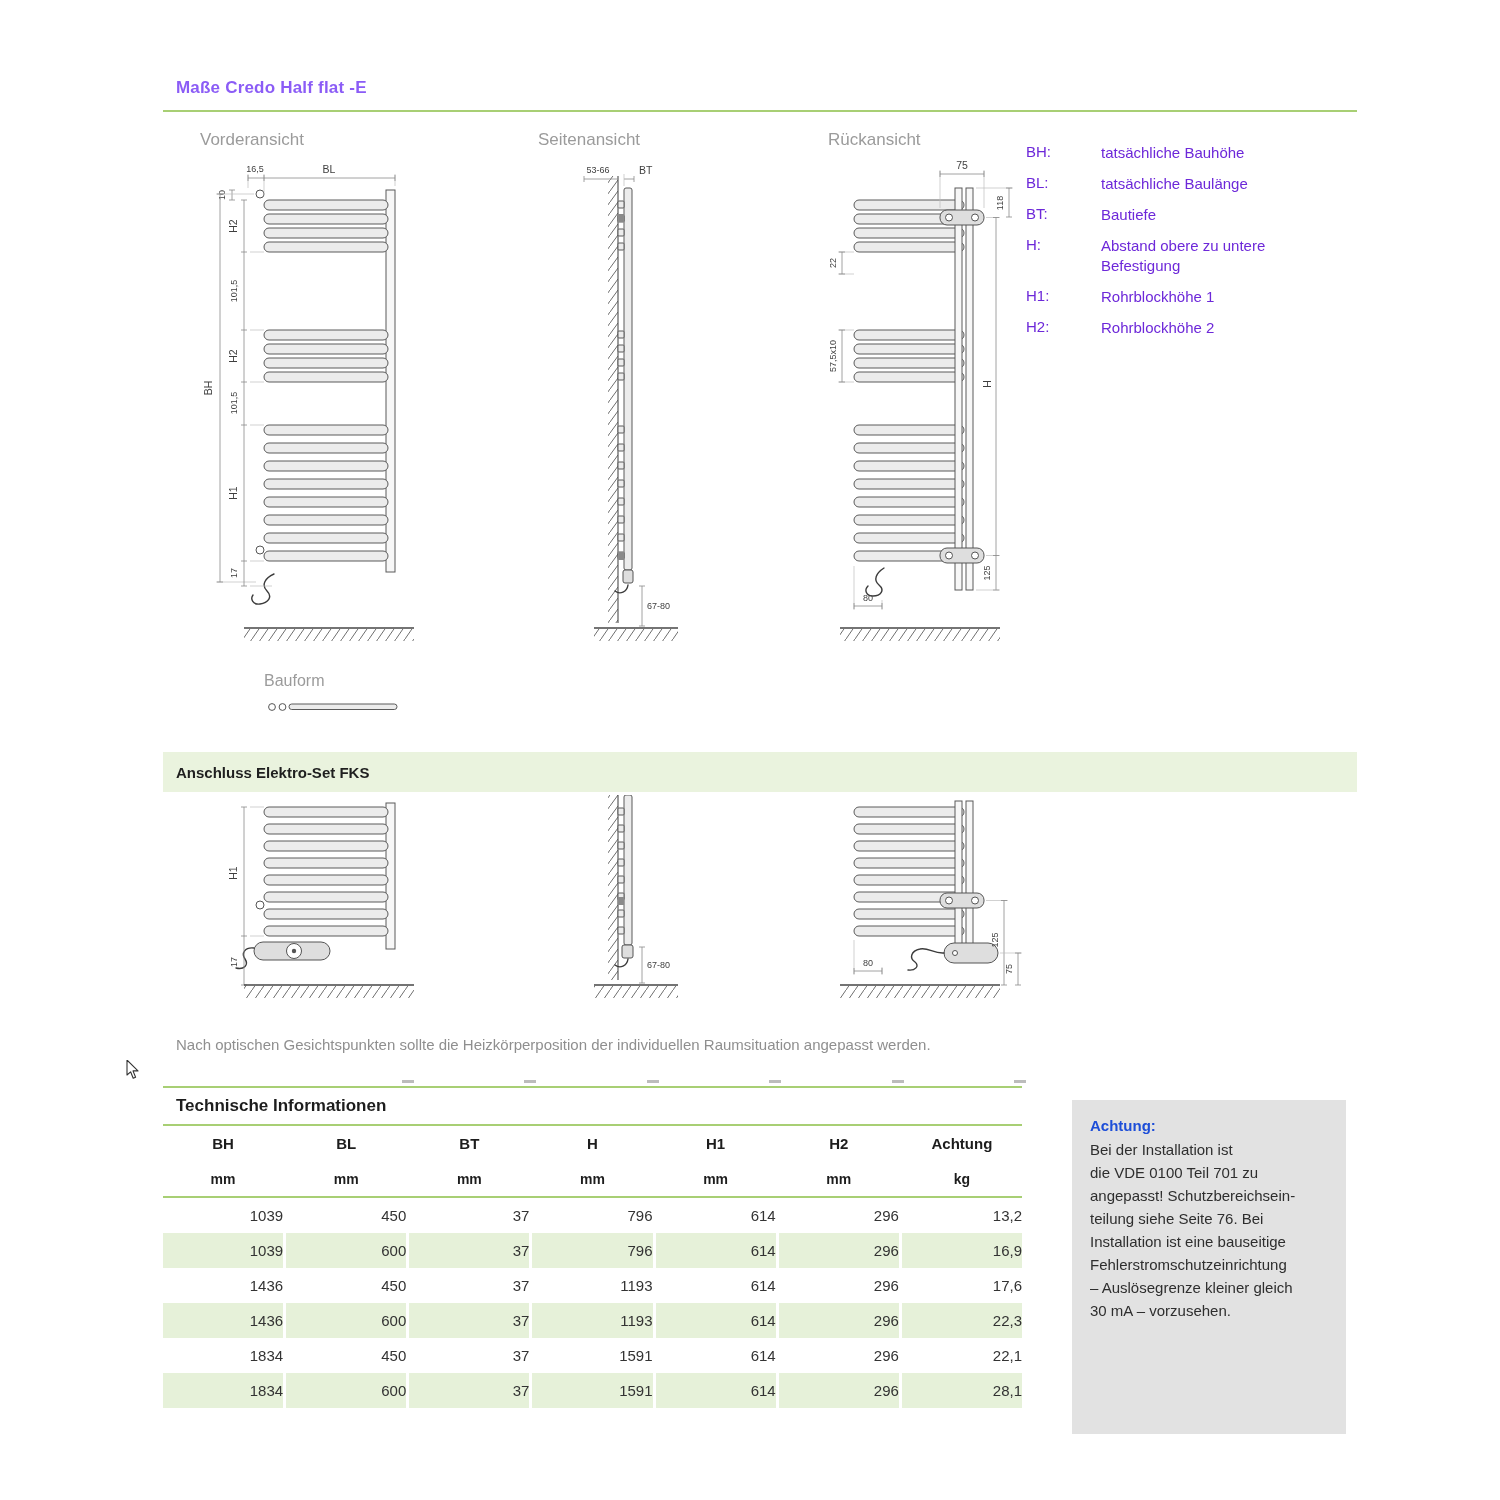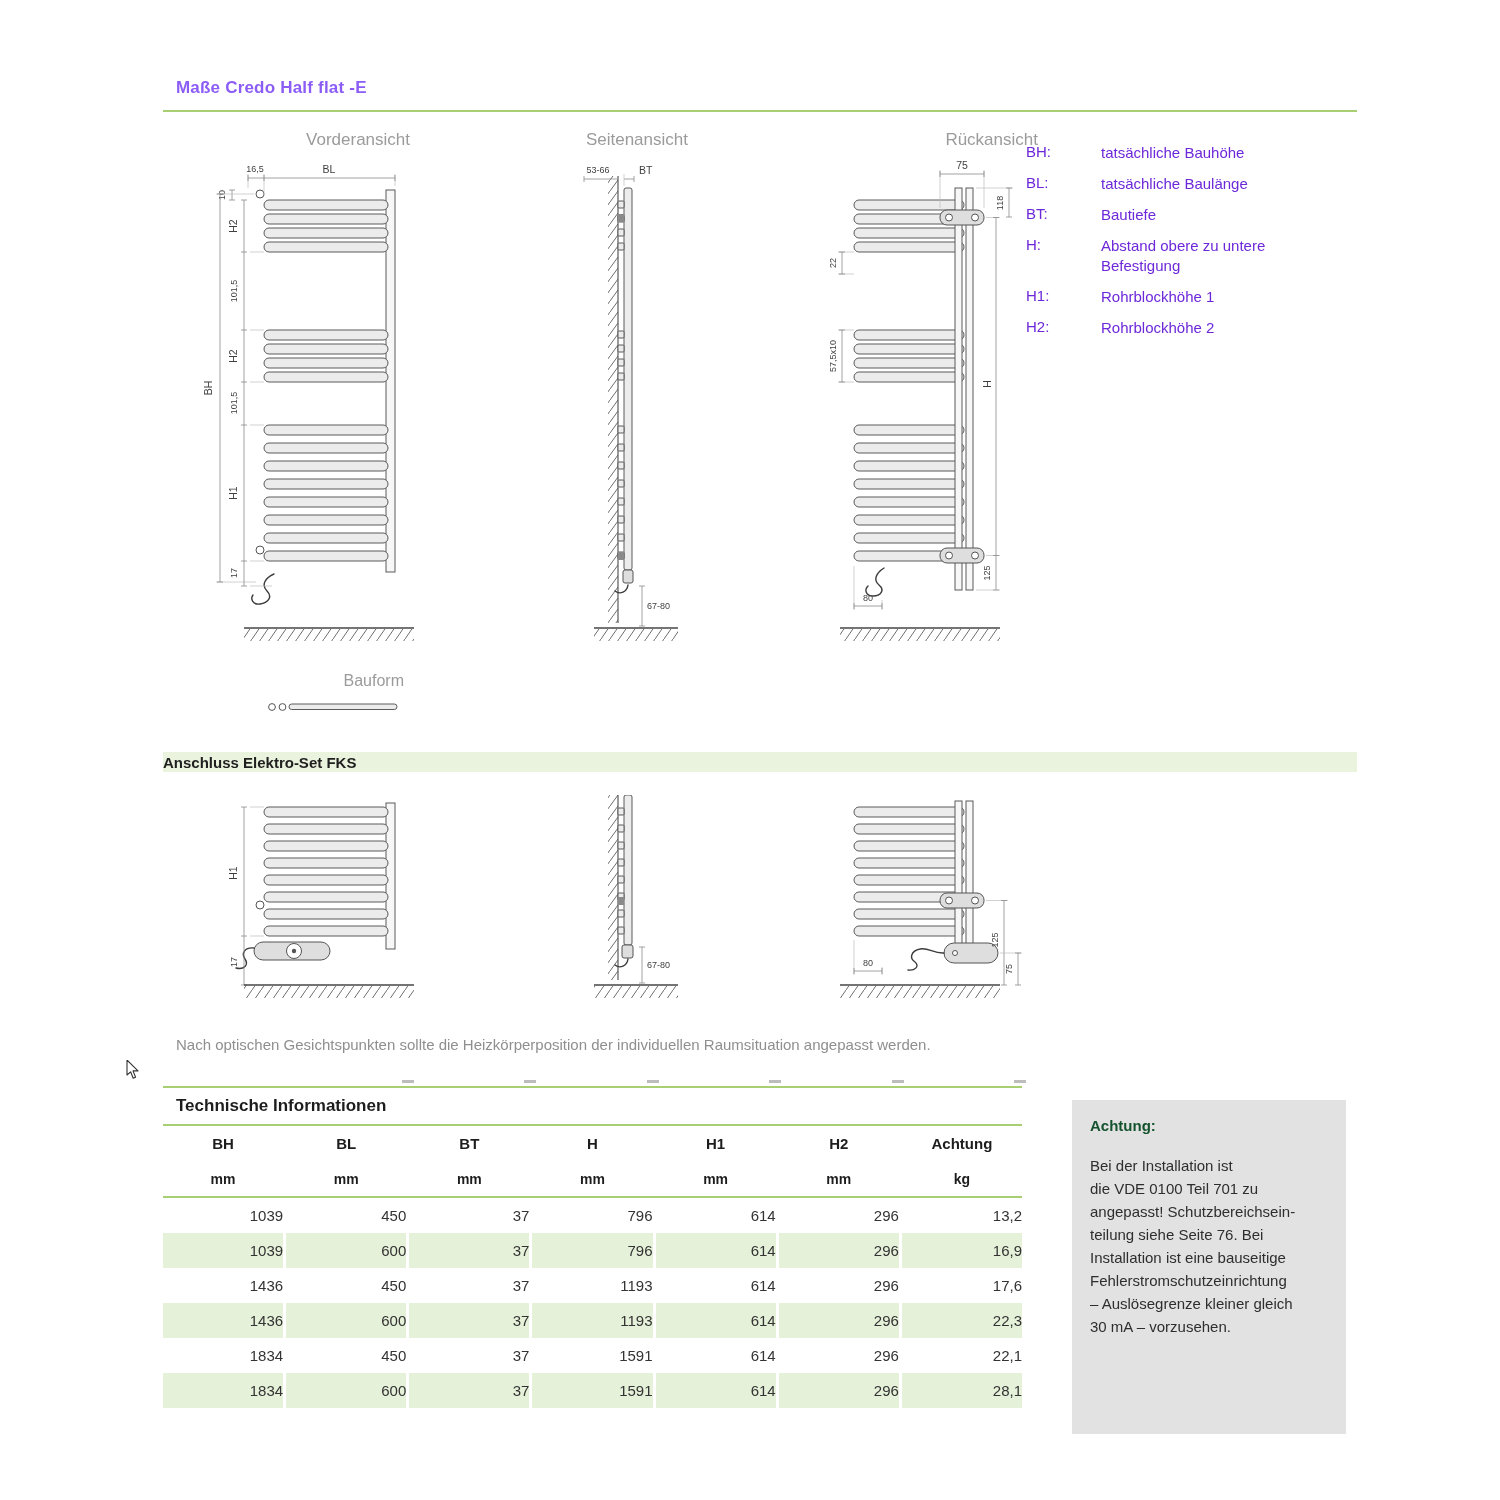--- a/index.html
+++ b/index.html
@@ -1,40 +1,40 @@
 <!DOCTYPE html>
 <html><head>
 <meta charset="utf-8">
 <style>
   *{margin:0;padding:0;box-sizing:border-box}
   html,body{background:#fff}
   body{width:1500px;height:1500px;position:relative;font-family:"Liberation Sans",sans-serif;color:#2e2e2e;overflow:hidden}
   .abs{position:absolute}
   .title{left:176px;top:78px;font-size:17px;font-weight:bold;color:#8b5cf6;letter-spacing:.2px}
   .rule{height:2px;background:#a8cf74}
-  .view-label{font-size:17px;color:#9b9b9b;text-align:right}
+  .view-label{font-size:17px;color:#9b9b9b;text-align:left}
   .legend{left:1026px;top:143px;width:300px;font-size:15px;color:#6d28d9}
   .legend-row{display:flex;margin-bottom:11px}
   .legend-key{width:75px;flex:none}
   .legend-desc{width:190px;line-height:20px}
-  .band{left:163px;top:752px;width:1194px;height:20px;background:#eaf3de;display:flex;align-items:center;font-size:15px;font-weight:bold;color:#1f1f1f}
+  .band{left:163px;top:752px;width:1194px;height:40px;background:#eaf3de;display:flex;align-items:center;padding-left:13px;font-size:15px;font-weight:bold;color:#1f1f1f}
   .note{left:176px;top:1036px;font-size:15px;color:#8f8f8f}
   .tick{width:12px;height:3px;background:#bcbcbc;top:1080px}
   .tech-title{left:176px;top:1096px;font-size:17px;font-weight:bold;color:#1d1d1d}
   .table{left:163px;top:1126px;width:859px}
   .thead{display:grid;grid-template-columns:repeat(7,1fr);column-gap:3px}
   .th{text-align:center;padding-top:9px;font-weight:bold;color:#1d1d1d}
   .th-label{font-size:15px}
   .th-unit{font-size:14px;margin-top:19px}
   .thead-rule{height:2px;background:#a8cf74;margin-top:9px}
   .trow{display:grid;grid-template-columns:repeat(7,1fr);column-gap:3px;height:35px}
   .trow .td{text-align:right;line-height:35px;font-size:15px;color:#333}
   .trow.green .td{background:#e6f1d9}
   .warning{left:1072px;top:1100px;width:274px;height:334px;background:#e2e2e2;padding:17px 18px}
-  .warning-title{font-size:15px;font-weight:bold;margin-bottom:20px;color:#14532d}
+  .warning-title{font-size:15px;font-weight:bold;margin-bottom:4px;color:#1d4ed8}
   .warning-line{font-size:15px;line-height:23px;color:#2e2e2e}
   svg text{font-family:"Liberation Sans",sans-serif}
   svg text.dt{font-size:10.5px;fill:#3f3f3f}
   svg text.dts{font-size:9px;fill:#3f3f3f}
   .ol{stroke:#4a4a4a;stroke-width:1.1;fill:none}
   .tube{fill:#ececec;stroke:#5a5a5a;stroke-width:1}
   .coll{fill:#f7f7f7;stroke:#5a5a5a;stroke-width:1}
   .dl{stroke:#8c8c8c;stroke-width:.8;fill:none}
   .ext{stroke:#bdbdbd;stroke-width:.7}
   .cable{stroke:#3c3c3c;stroke-width:1.4;fill:none;stroke-linecap:round}

